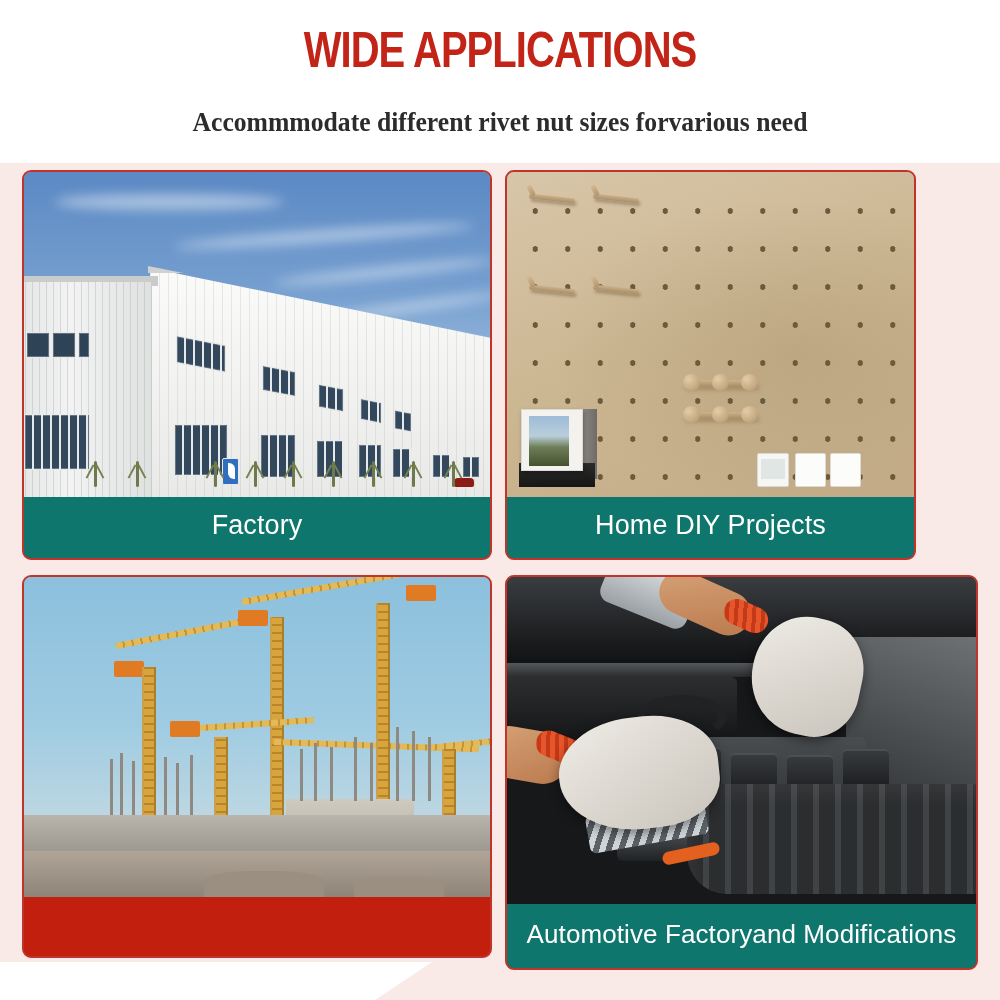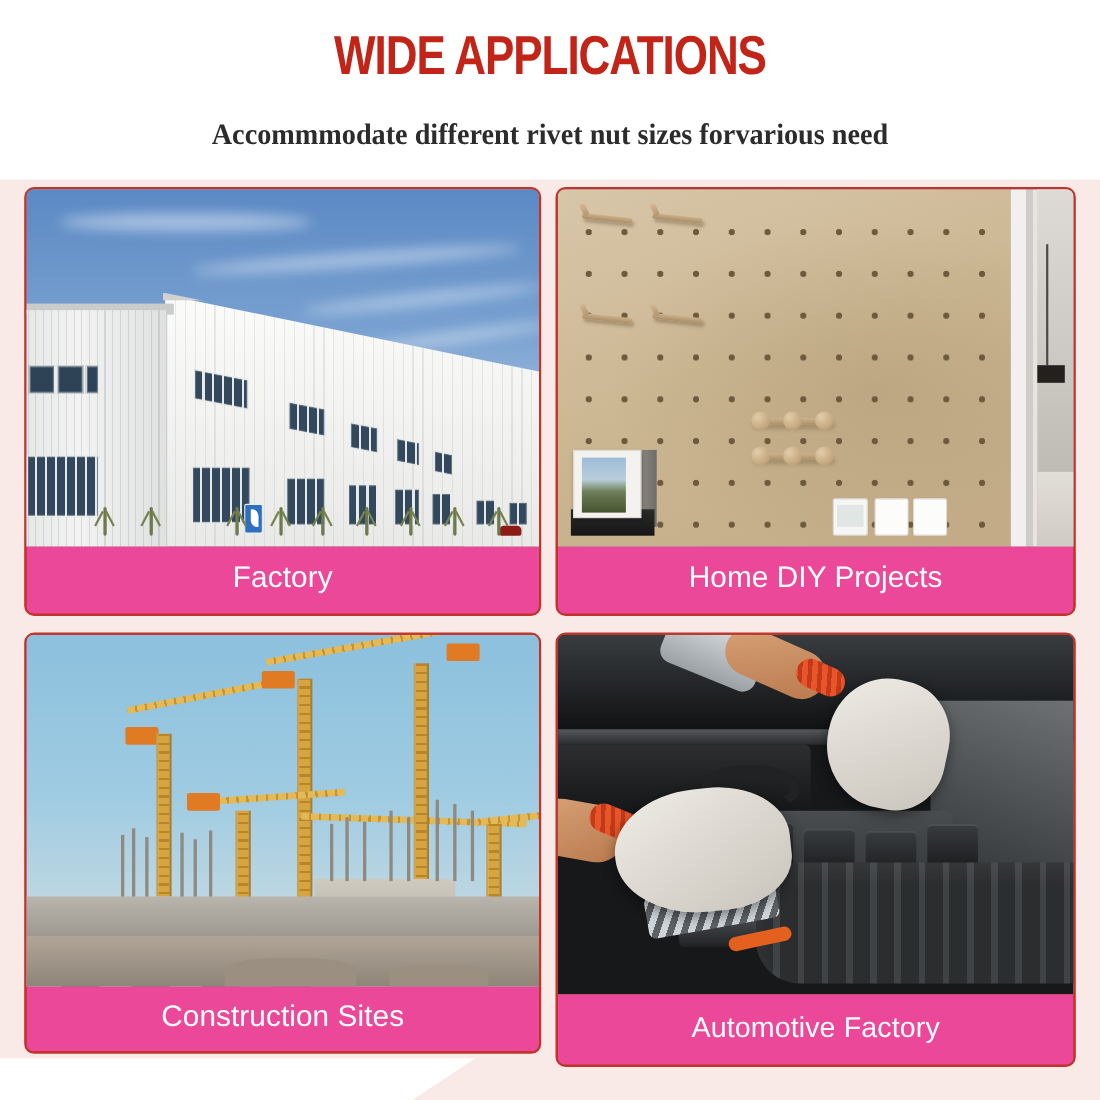--- a/index.html
+++ b/index.html
@@ -52,37 +52,37 @@
   .grid { position:absolute; left:0; top:163px; width:1000px; height:837px; }
 
   .card {
     position:absolute;
     border:2px solid #c0352a;
     border-radius:9px;
     overflow:hidden;
     background:#c21f0f;
   }
   .card.tl { left:22px;  top:7px;   width:470px; height:390px; }
-  .card.tr { left:505px; top:7px;   width:473px; height:390px; }
+  .card.tr { left:505px; top:7px;   width:411px; height:390px; }
   .card.bl { left:22px;  top:412px; width:470px; height:383px; }
   .card.br { left:505px; top:412px; width:473px; height:395px; }
 
   .photo {
     position:absolute; left:0; top:0; right:0;
     overflow:hidden;
     background:#9fb9d8;
   }
   .card.tl .photo { height:325px; }
   .card.tr .photo { height:325px; }
   .card.bl .photo { height:320px; }
   .card.br .photo { height:327px; }
 
   .caption {
     position:absolute; left:0; right:0; bottom:0;
-    background:#ec4899;
+    background:#0f766e;
     color:#ffffff;
     display:flex; align-items:center; justify-content:center;
     text-align:center;
     font-size:27px;
     font-weight:400;
     line-height:1.08;
     letter-spacing:0.1px;
     padding:2px 6px 5px;
   }
   .card.tl .caption,.card.tr .caption { top:325px; }
@@ -397,21 +397,20 @@
 
       <div class="slabs"></div>
       <div class="slabhole" style="left:32px;"></div>
       <div class="slabhole" style="left:96px;"></div>
       <div class="slabhole" style="left:160px;"></div>
       <div class="slabhole" style="left:224px;"></div>
       <div class="cground"></div>
       <div class="dirt" style="left:180px; width:120px; height:26px;"></div>
       <div class="dirt" style="left:330px; width:90px;  height:20px;"></div>
     </div>
-    <div class="caption">Construction Sites</div>
   </div>
 
   <div class="card br">
     <div class="photo">
       <div class="eng"></div>
       <div class="eng-hood"></div>
       <div class="eng-hoodlip"></div>
       <div class="eng-right"></div>
       <div class="eng-cowl"></div>
       <div class="eng-hose"></div>
@@ -429,16 +428,17 @@
       <div class="arm" style="left:150px; top:4px;  width:96px; height:44px; transform:rotate(24deg);"></div>
       <div class="cuff" style="left:216px; top:26px; width:46px; transform:rotate(24deg);"></div>
       <div class="glove" style="left:245px; top:40px; width:110px; height:118px; transform:rotate(12deg);"></div>
 
       <div class="arm" style="left:-24px; top:152px; width:86px; height:52px; transform:rotate(10deg);"></div>
       <div class="cuff" style="left:28px;  top:158px; width:50px; transform:rotate(22deg);"></div>
       <div class="glove" style="left:52px;  top:140px; width:160px; height:112px; transform:rotate(-6deg);"></div>
     </div>
     <div class="caption">
       <span>Automotive Factory</span>
+      <span>and Modifications</span>
     </div>
   </div>
 
 </div>
 
 </body></html>

